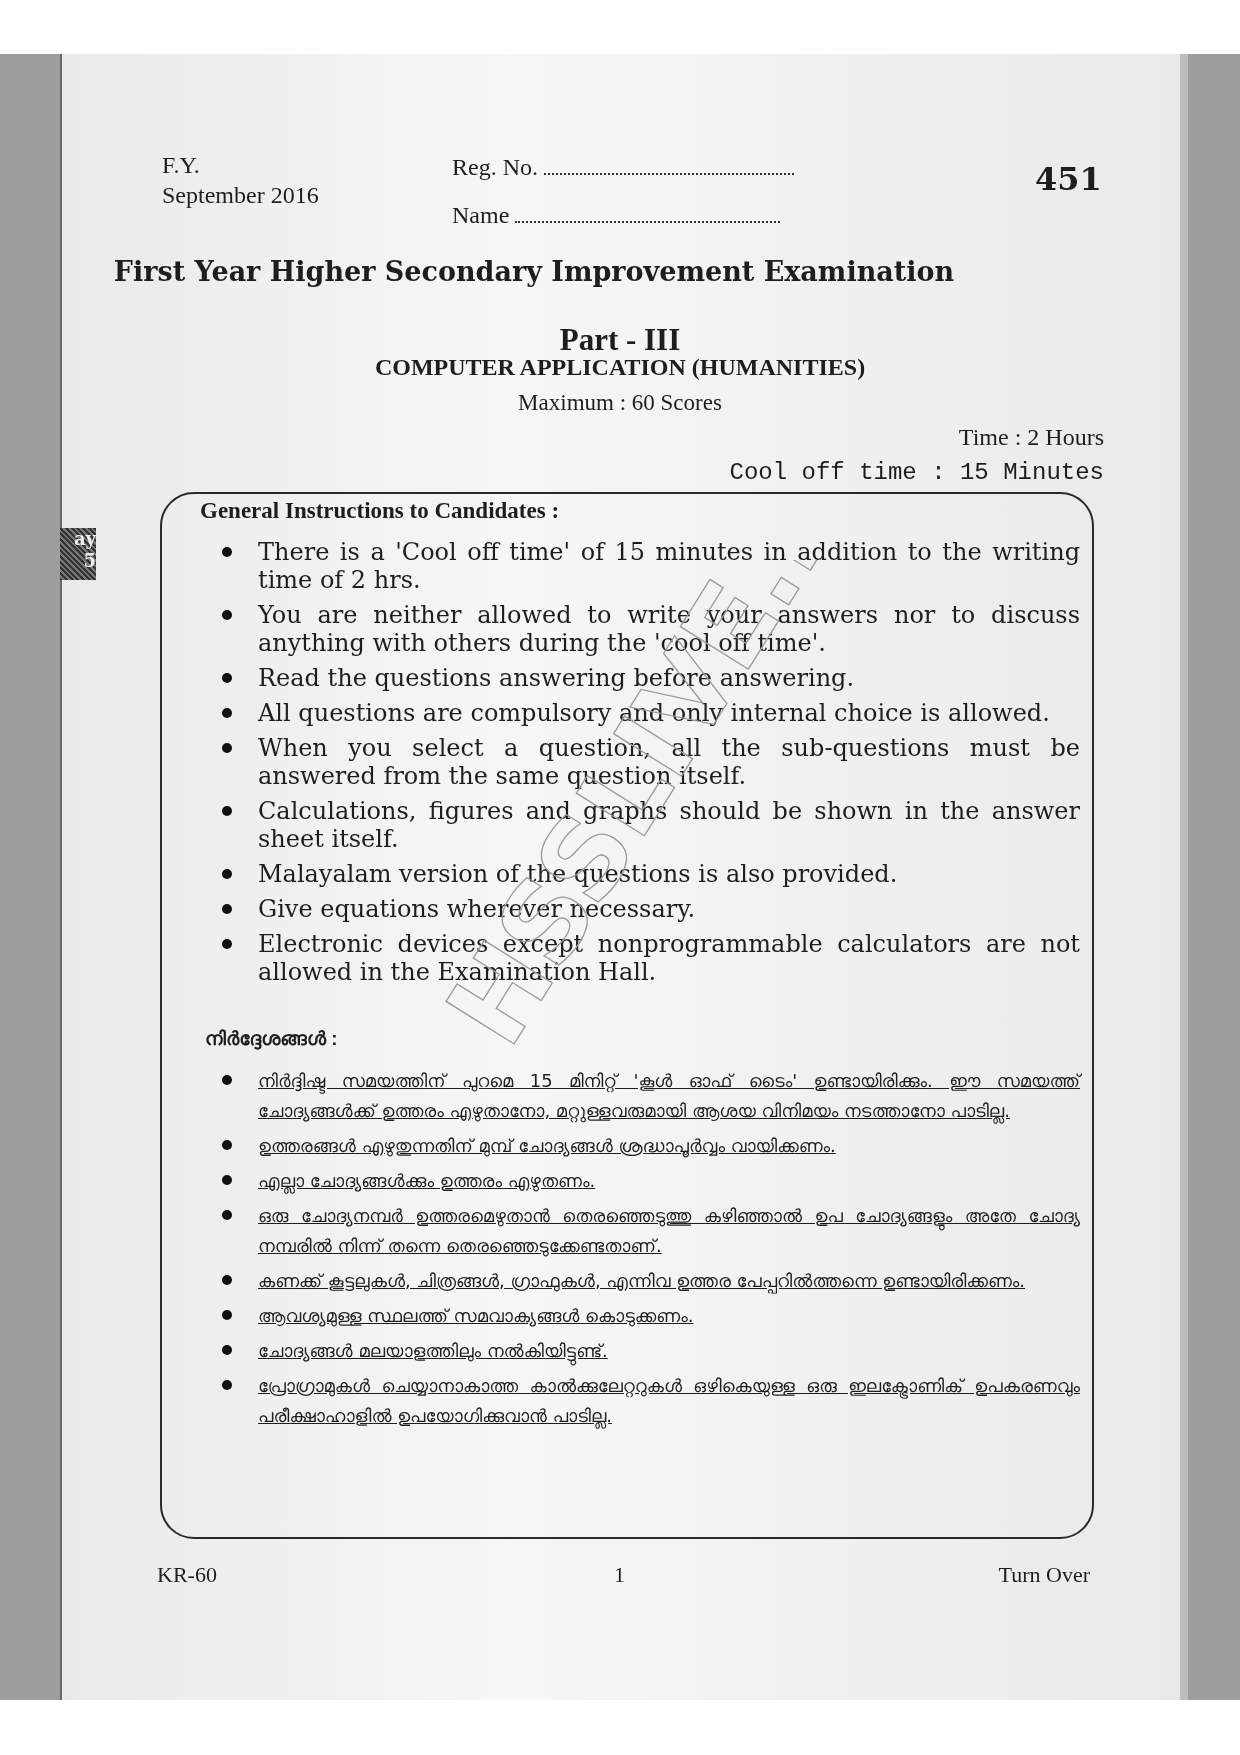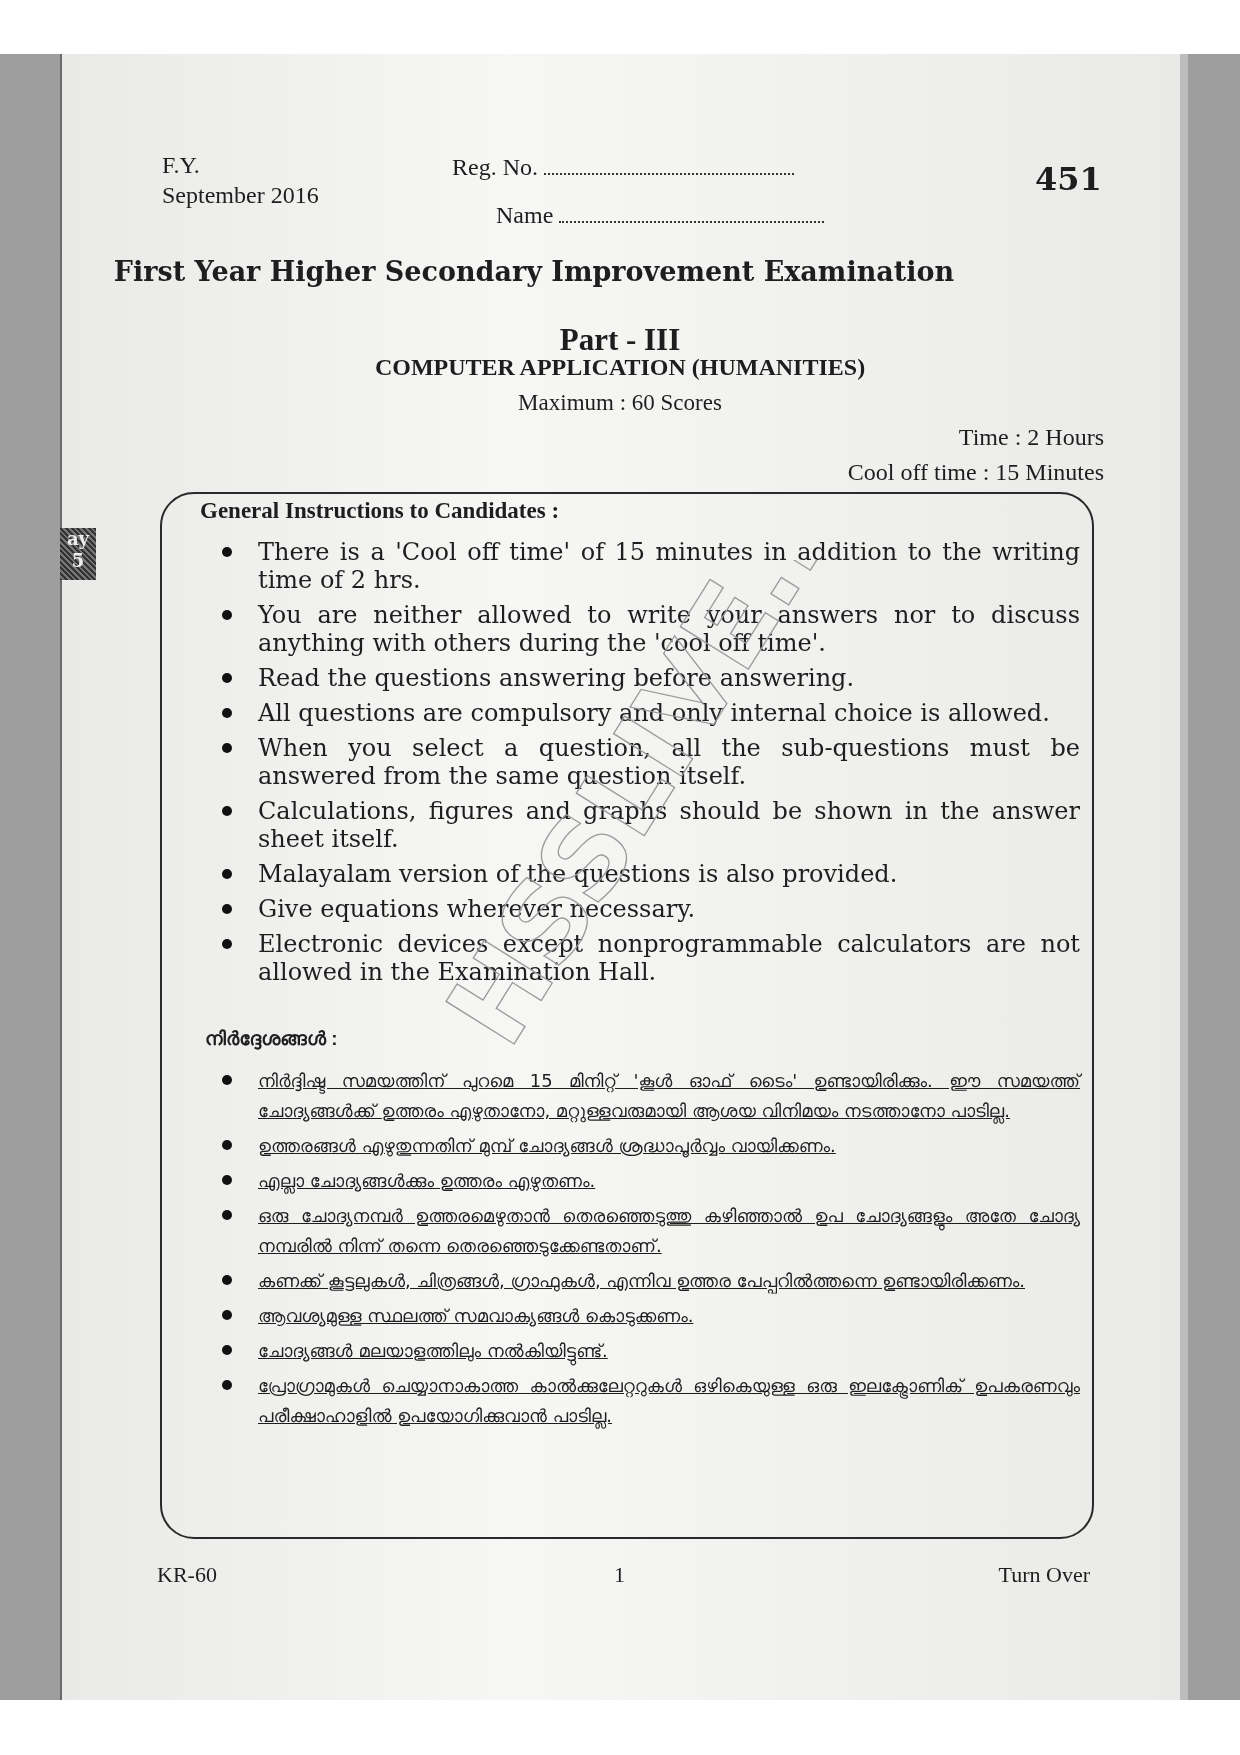--- a/index.html
+++ b/index.html
@@ -9,52 +9,52 @@
   .paper { position:absolute; left:60px; top:54px; width:1120px; height:1646px;
            background:#eeeeec;
            background-image:linear-gradient(90deg, rgba(0,0,0,0.02), rgba(255,255,255,0.5) 40%, rgba(0,0,0,0.02));
            border-left:2px solid #6a6a6a; }
   .shadow-right { position:absolute; left:1180px; top:54px; width:8px; height:1646px; background:#bdbdbd; }
   .abs { position:absolute; white-space:nowrap; }
   .hdr { font-family:"Liberation Serif","DejaVu Serif",serif; font-size:24px; }
   .code { left:162px; top:152px; }
   .date { left:162px; top:182px; }
   .reg { left:452px; top:154px; }
-  .name { left:452px; top:202px;margin-left:44px; }
+  .name { left:452px; top:202px; }
   .dots { display:inline-block; border-bottom:2px dotted #333; width:250px; height:14px; margin-left:6px; }
   .name .dots { width:265px; }
   .qcode { left:1035px; top:160px; font-size:32px; font-weight:bold; font-family:"DejaVu Serif",serif; }
   .title { left:0; width:1052px; top:256px; text-align:center; font-size:27px; font-weight:bold; }
   .title span { display:inline-block; transform:translateX(8px); }
   .center { left:0; width:1240px; text-align:center; font-family:"Liberation Serif",serif; }
   .part { top:322px; font-size:31px; font-weight:bold; }
   .subject { top:354px; font-size:24px; font-weight:bold; }
   .maxs { top:390px; font-size:23px; }
   .time { right:136px; top:424px; font-size:24px; font-family:"Liberation Serif",serif; }
-  .cool { right:136px; top:459px; font-size:24px; font-family:Liberation Serif, serif; }
+  .cool { right:136px; top:459px; font-size:24px; font-family:Liberation Mono, monospace; }
   .box { position:absolute; left:160px; top:492px; width:930px; height:1043px;
          border:2.5px solid #2a2a2a; border-radius:34px 34px 34px 34px; }
   .gi-title { left:200px; top:498px; font-size:23px; font-weight:bold;
               font-family:"Liberation Serif",serif; }
   ul.list { position:absolute; left:220px; width:860px; margin:0; padding:0; list-style:none; }
   ul.list li { position:relative; padding-left:38px; font-size:24px; line-height:28px;
                text-align:justify; margin-bottom:7px; font-family:"DejaVu Serif",serif; }
   ul.list li::before { content:""; position:absolute; left:2px; top:9px; width:10px; height:10px;
                        border-radius:50%; background:#111; }
   .en { top:538px; }
   .ml-title { left:205px; top:1028px; font-size:19px; font-weight:bold; font-family:Liberation Sans, sans-serif; }
   .ml { top:1066px; }
   .ml li { font-family:"DejaVu Sans",sans-serif !important; font-size:18px !important; line-height:30px !important;
            margin-bottom:5px !important;text-decoration:underline; }
   .footer-left { left:157px; top:1562px; font-size:22px; font-family:"Liberation Serif",serif; }
   .footer-center { left:614px; top:1562px; font-size:22px; font-family:"Liberation Serif",serif; }
   .footer-right { right:150px; top:1562px; font-size:22px; font-family:"Liberation Serif",serif; }
   .edge-tab { position:absolute; left:60px; top:528px; width:36px; height:52px;
               background:repeating-linear-gradient(45deg,#333 0 2px,#777 2px 4px);
-              color:#eee; font-weight:bold; font-size:18px; line-height:22px; text-align:center; padding-left:0px; }
+              color:#eee; font-weight:bold; font-size:18px; line-height:22px; text-align:right; padding-left:0px; }
   .watermark { position:absolute; left:340px; top:560px; width:520px; height:580px; pointer-events:none; }
 </style>
 </head>
 <body>
 
 <div class="scan"></div>
 <div class="paper"></div>
 <div class="shadow-right"></div>
 
 <div class="edge-tab">

